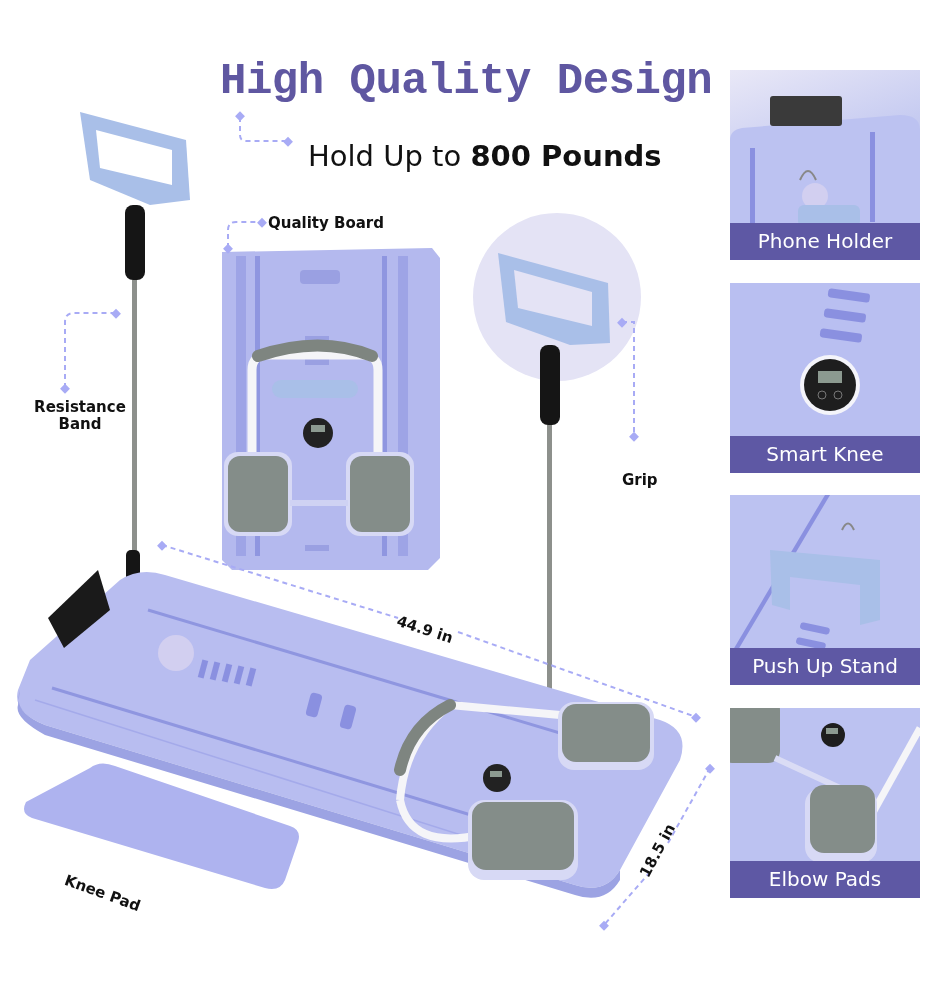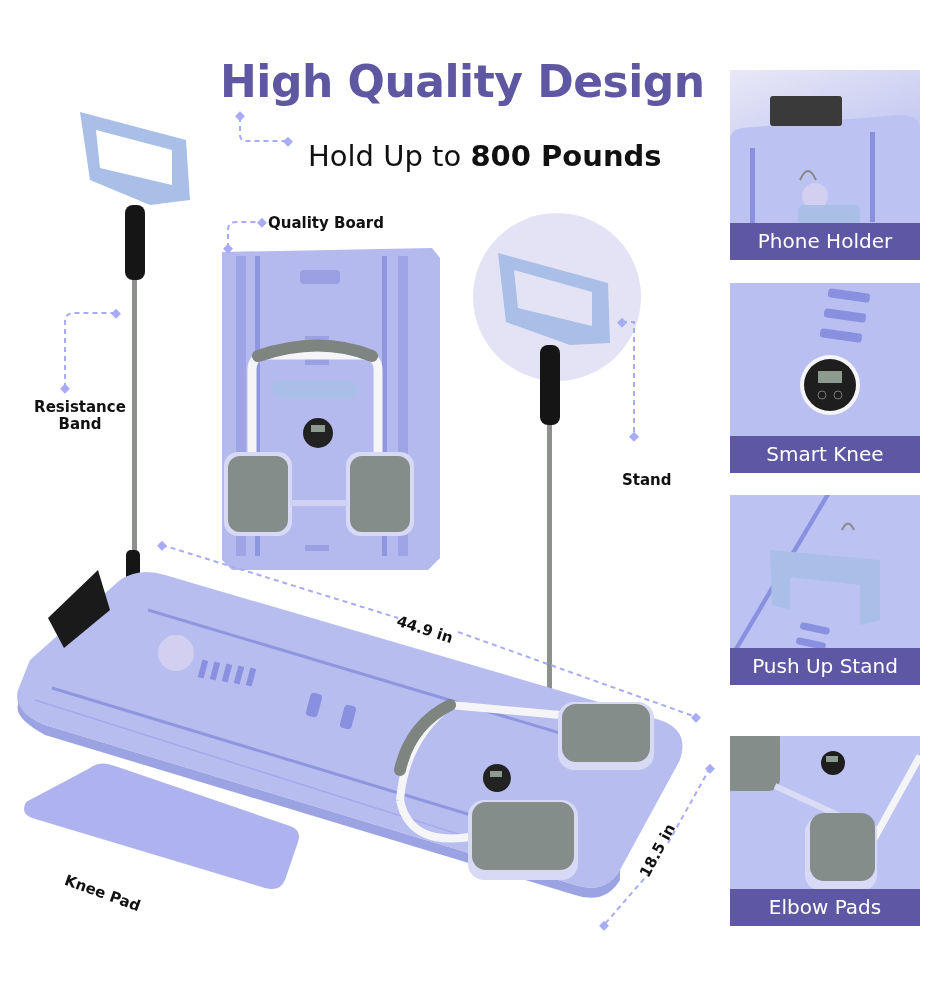--- a/index.html
+++ b/index.html
@@ -1,19 +1,19 @@
 <!DOCTYPE html>
 <html><head>
 <meta charset="utf-8">
 <style>
   * { box-sizing: border-box; margin: 0; padding: 0; }
   html, body { width: 930px; height: 1003px; background: #ffffff; overflow: hidden; }
   body { position: relative; font-family: "DejaVu Sans", "Liberation Sans", sans-serif; }
 
-  .headline { position: absolute; left: 220px; top: 56px; font-size: 44px; font-weight: bold; color: #5f57a1; letter-spacing: -0.5px; white-space: nowrap; }
+  .headline { position: absolute; left: 220px; top: 56px; font-size: 44px; font-weight: bold; color: #5f57a1; letter-spacing: -0.5px; white-space: nowrap; font-family: Liberation Mono, monospace; }
   .subline { position: absolute; left: 308px; top: 122px; font-size: 29px; color: #111; white-space: nowrap; margin-top: 17px; }
   .subline b { font-weight: bold; }
 
   .callout { position: absolute; font-weight: bold; color: #111; font-size: 15px; white-space: nowrap; line-height: 17px; }
 
   .dims { position: absolute; font-weight: bold; color: #111; font-size: 15px; white-space: nowrap; }
 
   .tile { position: absolute; left: 730px; width: 190px; height: 190px; overflow: hidden; background: linear-gradient(160deg, #e9e8f7 0%, #c6cbf1 45%, #b1b8ee 100%); }
   .tile .label { position: absolute; left: 0; right: 0; bottom: 0; height: 37px; background: #5e58a4; color: #fff; font-size: 20px; text-align: center; line-height: 37px; }
   .tile svg { position: absolute; left: 0; top: 0; }
@@ -129,21 +129,21 @@
 <div class="headline">High Quality Design</div>
 <div class="subline">
   <span>Hold Up to </span><b>800 Pounds</b>
 </div>
 
 <div class="callout" style="left:268px; top:215px;">Quality Board</div>
 <div class="callout" style="left:16px; top:399px; text-align:center; width:104px;margin-left:12px;">
   <div>Resistance</div>
   <div>Band</div>
 </div>
-<div class="callout" style="left:622px; top:472px;">Stand</div>
+<div class="callout" style="left:622px; top:472px;">Grip</div>
 <div class="callout" style="left:68px; top:872px; transform:rotate(20deg); transform-origin:left top;">Knee Pad</div>
 
 <div class="dims" style="left:400px; top:612px; transform:rotate(18deg); transform-origin:left top;">44.9 in</div>
 <div class="dims" style="left:636px; top:872px; transform:rotate(-62deg); transform-origin:left top;">18.5 in</div>
 
 <div class="tile" style="top:70px;padding-left:21px;">
   <svg width="190" height="190">
     <path d="M0 70 Q0 60 12 58 L170 45 Q190 45 190 60 L190 190 L0 190 Z" fill="#bcc2f1"></path>
     <rect x="40" y="26" width="72" height="30" rx="3" fill="#3a3a3a"></rect>
     <rect x="20" y="78" width="5" height="80" fill="#8a90e0"></rect>
@@ -175,21 +175,21 @@
     <rect x="0" y="0" width="190" height="190" fill="#bcc2f1"></rect>
     <path d="M0 160 L95 0 L100 0 L5 160 Z" fill="#8a90e0"></path>
     <path d="M112 35 Q118 22 124 35" fill="none" stroke="#888" stroke-width="2"></path>
     <path d="M40 55 L150 65 L150 125 L130 130 L130 90 L60 82 L60 115 L42 110 Z" fill="#a9bfe8"></path>
     <rect x="70" y="130" width="30" height="7" rx="3" fill="#8a90e0" transform="rotate(12 85 133)"></rect>
     <rect x="66" y="145" width="30" height="7" rx="3" fill="#8a90e0" transform="rotate(12 81 148)"></rect>
   </svg>
   <div class="label">Push Up Stand</div>
 </div>
 
-<div class="tile" style="top:736px;padding-left:18px;">
+<div class="tile" style="top:708px;padding-left:18px;">
   <svg width="190" height="190">
     <rect x="0" y="0" width="190" height="190" fill="#bcc2f1"></rect>
     <rect x="-10" y="-10" width="60" height="65" rx="12" fill="#848d89"></rect>
     <circle cx="103" cy="27" r="12" fill="#1e1e1e"></circle>
     <rect x="96" y="20" width="12" height="6" fill="#8c9a90"></rect>
     <path d="M190 20 L140 110" stroke="#f5f5f8" stroke-width="7"></path>
     <path d="M45 50 L110 80" stroke="#dadcf5" stroke-width="6"></path>
     <rect x="75" y="80" width="72" height="75" rx="16" fill="#d7d9f5"></rect>
     <rect x="80" y="77" width="65" height="68" rx="14" fill="#848d89"></rect>
   </svg>

